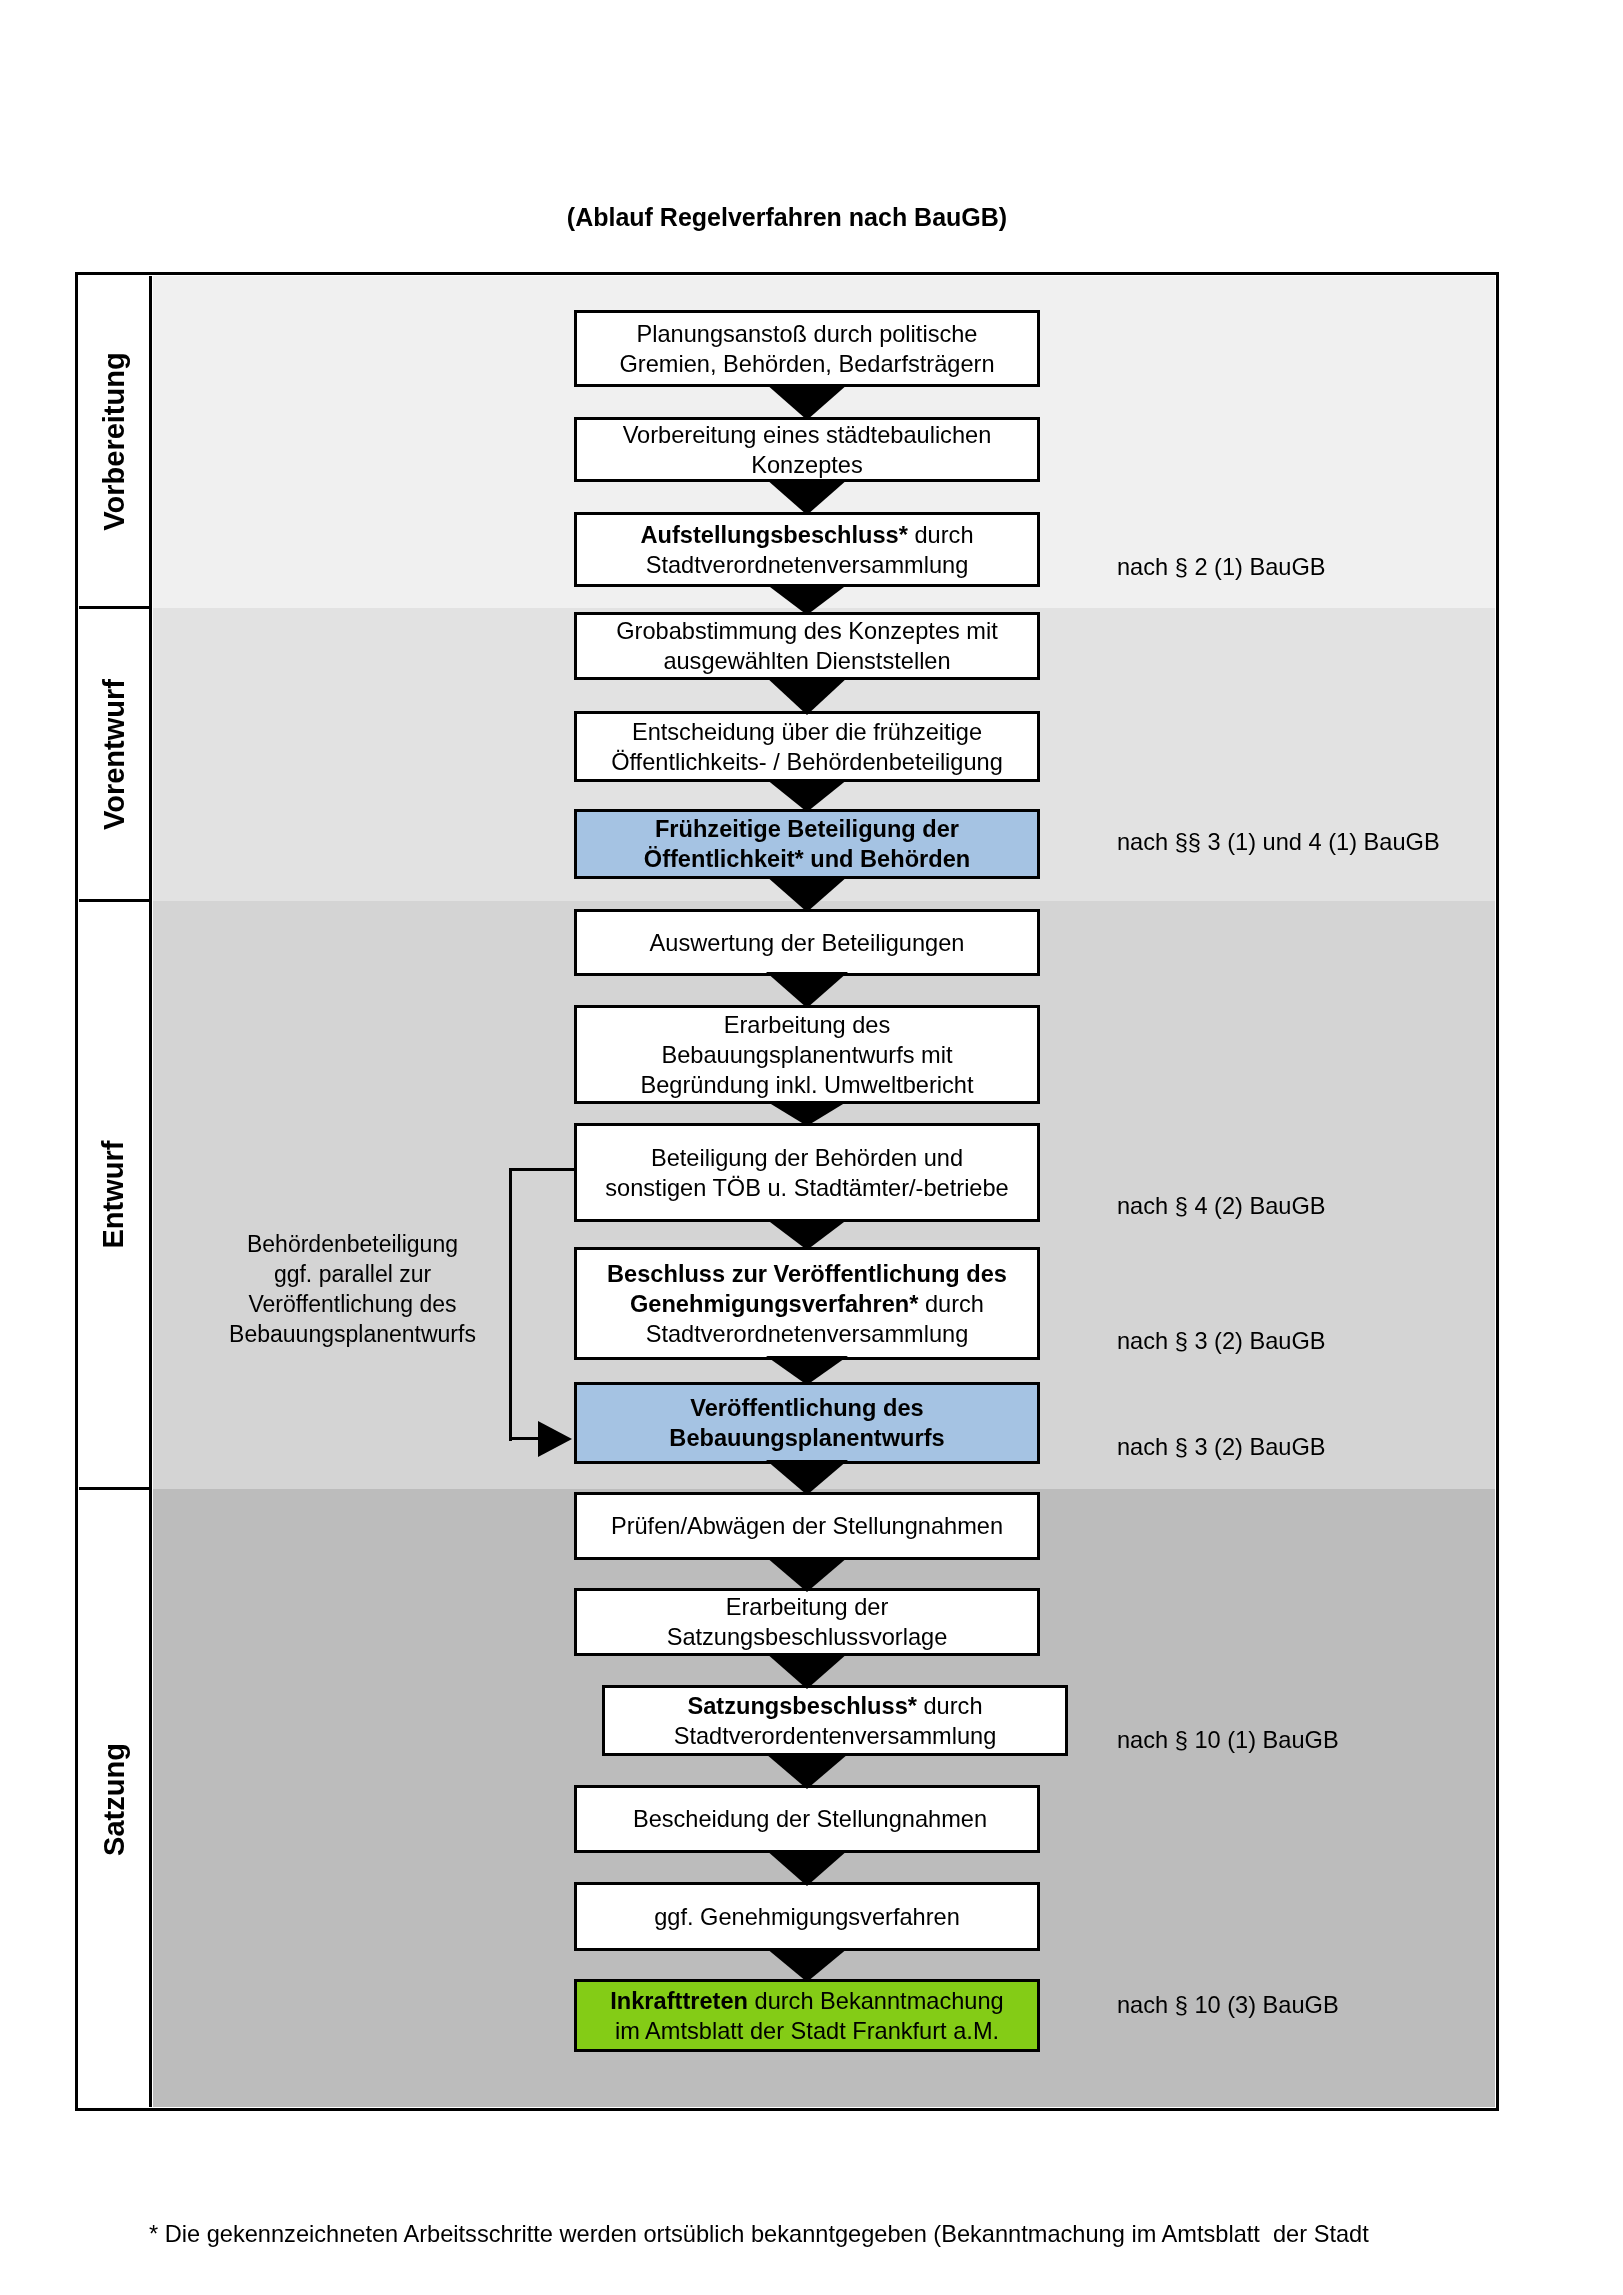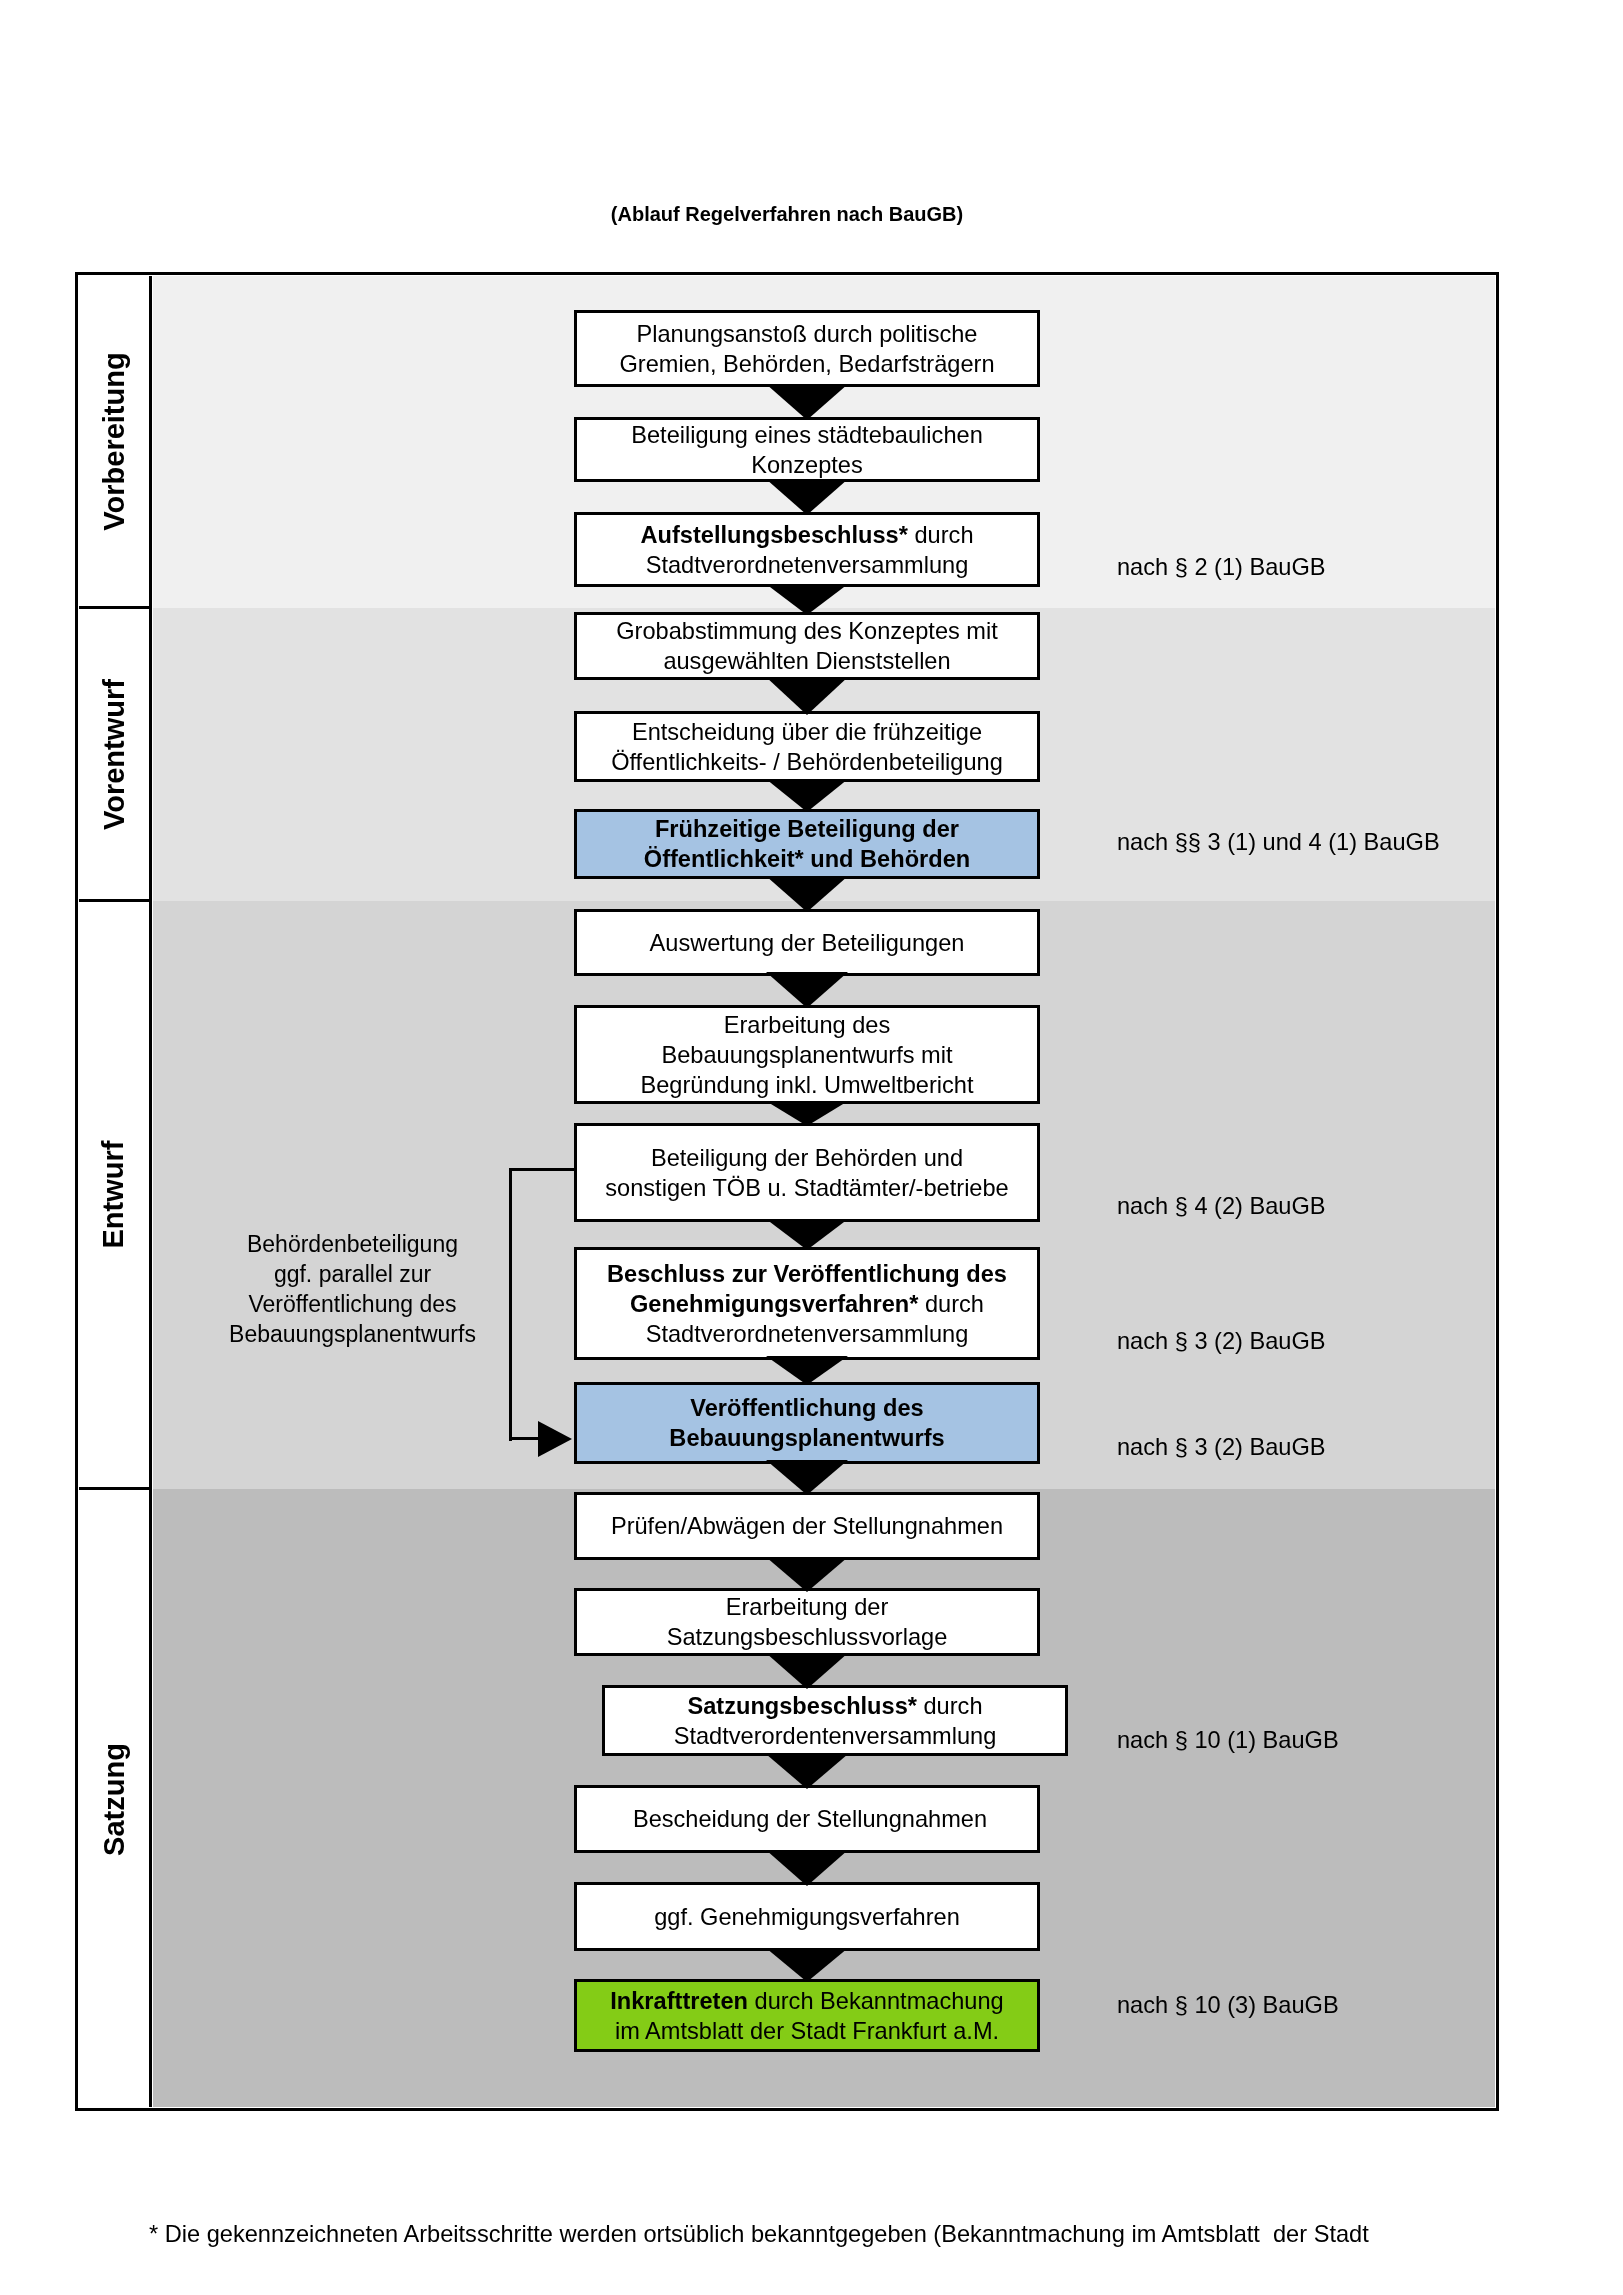--- a/index.html
+++ b/index.html
@@ -3,21 +3,21 @@
 <meta charset="utf-8">
 <style>
   html,body{margin:0;padding:0;background:#ffffff;}
   .page{
     position:relative;width:1623px;height:2295px;background:#ffffff;
     font-family:"Liberation Sans", sans-serif;color:#000;overflow:hidden;
   }
   .title{position:absolute;left:75px;top:122px;width:1424px;text-align:center;
     font-size:48px;font-weight:bold;letter-spacing:0px;}
   .subtitle{position:absolute;left:75px;top:203px;width:1424px;text-align:center;
-    font-size:20px;font-weight:bold;}
+    font-size:25px;font-weight:bold;}
   .frame{position:absolute;left:75px;top:272px;width:1424px;height:1839px;
     border:3.9px solid #000;box-sizing:border-box;background:transparent;z-index:9;pointer-events:none;}
   .label-col{position:absolute;left:79px;top:276px;width:70px;height:1831px;
     background:#fff;border-right:3.9px solid #000;z-index:2;}
   .phase-cell{width:100%;box-sizing:border-box;display:flex;align-items:center;justify-content:center;}
   .c1{height:333px;border-bottom:3.3px solid #000;}
   .c2{height:293px;border-bottom:3.3px solid #000;}
   .c3{height:588px;border-bottom:3.3px solid #000;}
   .c4{height:618px;}
   .phase-label{transform:rotate(-90deg);white-space:nowrap;font-weight:bold;font-size:29px;}
@@ -77,21 +77,21 @@
   </div>
 
   <div class="frame"></div>
 
   <div id="generated">
       <div class="step" style="top: 310px; height: 77px;">
         <div><span>Planungsanstoß durch politische</span></div>
         <div><span>Gremien, Behörden, Bedarfsträgern</span></div>
       </div>
       <div class="step" style="top: 417px; height: 65px;">
-        <div><span>Beteiligung eines städtebaulichen</span></div>
+        <div><span>Vorbereitung eines städtebaulichen</span></div>
         <div><span>Konzeptes</span></div>
       </div>
       <div class="step" style="top: 512px; height: 75px;">
         <div><span class="bold">Aufstellungsbeschluss*</span><span> durch</span></div>
         <div><span>Stadtverordnetenversammlung</span></div>
       </div>
       <div class="step" style="top: 612px; height: 68px;">
         <div><span>Grobabstimmung des Konzeptes mit</span></div>
         <div><span>ausgewählten Dienststellen</span></div>
       </div>

